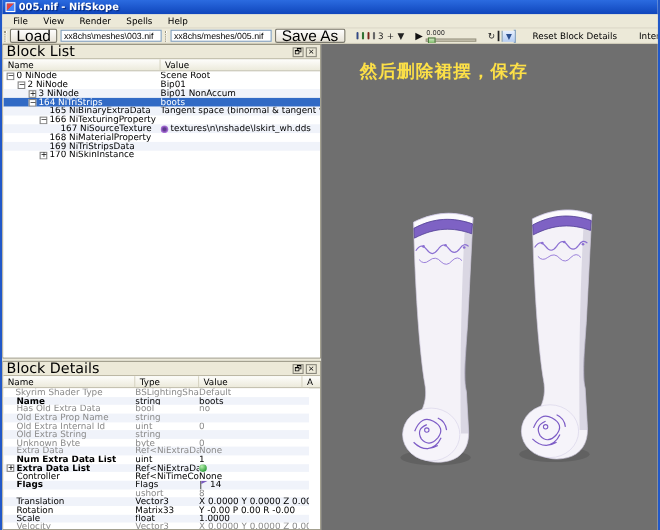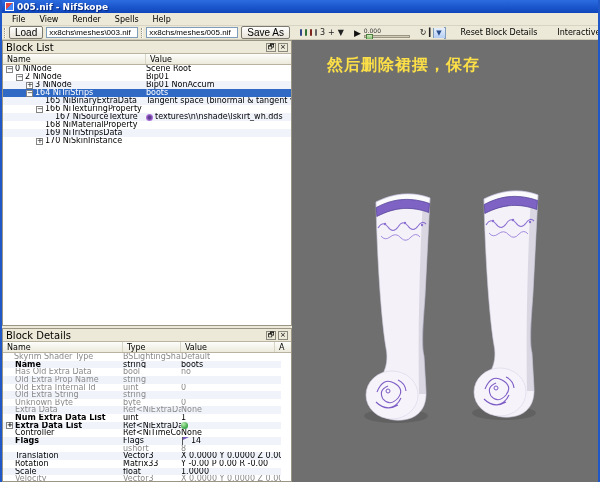--- a/index.html
+++ b/index.html
@@ -12,42 +12,42 @@
   .titlebar .wicon { width:9px; height:9px; background:linear-gradient(135deg,#d44 50%,#48f 50%); border:1px solid #fff; flex:0 0 auto; }
   .titlebar .wtitle { color:#fff; font-weight:bold; font-size:9px; text-shadow:1px 1px 1px #00257a; white-space:nowrap; }
 
   
   .menubar { height:13px; background:#ece9d8; border-bottom:1px solid #d8d4c4; display:flex; align-items:center; padding-left:4px; gap:2px; }
   .menuitem { padding:1px 6px; font-size:8px; cursor:default; }
 
   
   .toolbar { height:14px; background:#ece9d8; border-bottom:1px solid #cfcbb8; display:flex; align-items:center; padding:0 2px; gap:3px; white-space:nowrap; overflow:hidden; }
   .grip { width:3px; height:10px; border-left:1px dotted #9a9683; border-right:1px dotted #fff; }
-  .tbtn { font-size:10px; line-height:9px; padding:1px 5px; background:linear-gradient(#fefefe,#e8e4d8); border:1px solid #7c7a6e; border-radius:2px; cursor:pointer; }
+  .tbtn { font-size:14px; line-height:9px; padding:1px 5px; background:linear-gradient(#fefefe,#e8e4d8); border:1px solid #7c7a6e; border-radius:2px; cursor:pointer; }
   .tinput { font-size:8px; height:11px; border:1px solid #7f9db9; background:#fff; padding:0 2px; width:92px; }
   .sep { width:1px; height:11px; background:#c6c2ae; margin:0 2px; }
   .icochip { width:11px; height:7px; border-radius:3px; border:1px solid rgba(0,0,0,.35); display:inline-block; }
   .ic-blue { background:#4a6fd4; } .ic-green { background:#4caf50; } .ic-red { background:#c0392b; } .ic-gray { background:#9e9e9e; }
   .glyphbtn { width:11px; height:11px; display:flex; align-items:center; justify-content:center; font-size:8px; color:#222; cursor:pointer; }
   .play { color:#111; font-size:9px; }
   .sliderwrap { display:flex; flex-direction:column; align-items:flex-start; width:48px; }
   .sliderwrap .sval { font-size:6px; line-height:6px; color:#333; }
   .sliderwrap .groove { width:46px; height:3px; background:#cfcbb8; border:1px solid #9a9683; position:relative; margin-top:1px; }
   .sliderwrap .thumb { position:absolute; left:1px; top:-2px; width:7px; height:6px; background:linear-gradient(#cfe9c2,#7ebf6a); border:1px solid #4e7d3f; }
   .combobox { width:70px; height:12px; border:1px solid #7f9db9; background:#fff; position:relative; }
   .combobox .arrow { position:absolute; right:0; top:0; width:12px; height:10px; background:linear-gradient(#e7f0fd,#b5cdf3); border-left:1px solid #7f9db9; color:#2a4f8f; font-size:7px; text-align:center; line-height:10px; cursor:pointer; }
   .flatbtn { font-size:8px; padding:1px 5px; cursor:pointer; }
 
   
   .content { position:absolute; top:40px; left:0; right:0; bottom:0; display:flex; }
   .leftcol { width:290px; display:flex; flex-direction:column; background:#ece9d8; }
 
   .panel { border:1px solid #9a9683; background:#fff; display:flex; flex-direction:column; overflow:hidden; }
   .panel-header { height:13px; background:#ece9d8; border-bottom:1px solid #b7b3a0; display:flex; align-items:center; padding:0 3px; flex:0 0 auto; }
-  .panel-title { font-size:10px; flex:1; }
+  .panel-title { font-size:13px; flex:1; }
   .phbtn { width:10px; height:9px; border:1px solid #8a887c; background:#ece9d8; font-size:7px; line-height:7px; text-align:center; margin-left:2px; cursor:pointer; }
   .colhead { display:flex; height:11px; flex:0 0 auto; background:linear-gradient(#fdfdfb,#eceadb); border-bottom:1px solid #b7b3a0; }
   .colhead .hc { font-size:8px; line-height:11px; padding-left:4px; border-right:1px solid #d8d5c4; overflow:hidden; white-space:nowrap; }
   .rowsarea { flex:1; overflow:hidden; background:#fff; position:relative; }
 
   .trow { display:flex; height:8px; line-height:8px; font-size:8px; white-space:nowrap; }
   .trow.alt { background:#f0f3fa; }
   .trow.sel { background:#316ac5; color:#fff; }
   .tname { overflow:hidden; display:flex; align-items:center; }
   .tval  { overflow:hidden; display:flex; align-items:center; gap:2px; }

